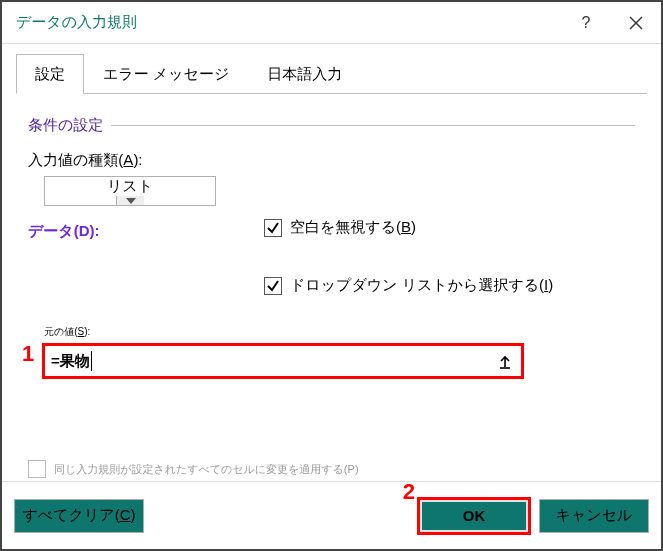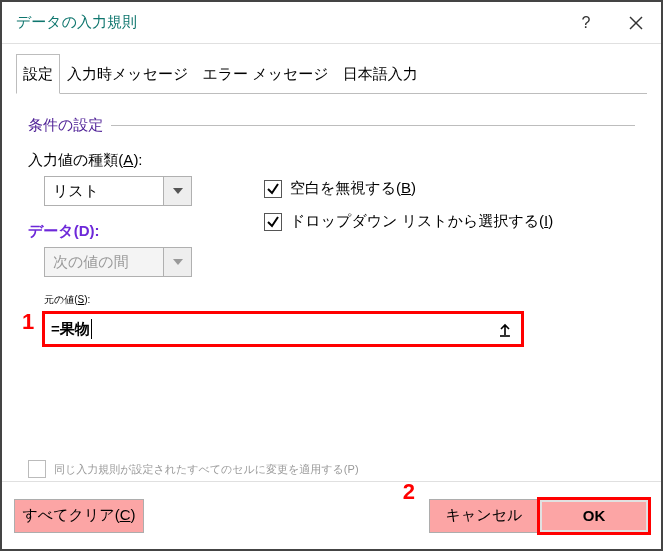--- a/index.html
+++ b/index.html
@@ -5,47 +5,47 @@
   * { box-sizing: border-box; font-family: "Yu Gothic UI", "Meiryo", "MS PGothic", sans-serif; }
   body { margin: 0; background: #fff; }
   .frame { width: 663px; height: 551px; border: 2px solid #444; position: relative; background: #fff; }
   .titlebar { height: 42px; display: flex; align-items: center; border-bottom: 1px solid #e0e0e0; }
   .title { flex: 1; padding-left: 14px; font-size: 15px; color: #0f766e; }
   .titlebtn { width: 50px; height: 42px; display: flex; align-items: center; justify-content: center; font-size: 16px; color: #333; }
   .titlebtn.close svg { stroke: #333; stroke-width: 1.4; }
   .content { position: relative; padding: 10px 14px 0 14px; }
   .tabs { display: flex; height: 40px; position: relative; }
   .tabs::after { content:""; position:absolute; left:0; right:0; bottom:0; height:1px; background:#bdbdbd; }
-  .tab { position:relative; padding: 0 6px; font-size: 15px; display:flex; align-items:center; color:#000; border:1px solid transparent; border-bottom:none; }
+  .tab { position:relative; padding: 0 18px; font-size: 15px; display:flex; align-items:center; color:#000; border:1px solid transparent; border-bottom:none; }
   .tab.active { border:1px solid #bdbdbd; border-bottom:1px solid #fff; background:#fff; z-index:2; }
   .tabpanel { padding: 22px 12px 0 12px; }
   .grouplabel { font-size: 15px; color:#4c1d95; display:flex; align-items:center; }
   .grouplabel .line { flex:1; height:1px; background:#bdbdbd; margin-left:8px; }
   .row { display:flex; }
   .leftcol { width: 210px; }
   .label { font-size:15px; color:#000; margin-top:16px; margin-left:0;}
   .label.disabled { color:#6d28d9;font-weight:bold; }
-  .select { margin-top:6px; margin-left:16px; width:148px; height:30px; border:1px solid #b0b0b0; display:flex; align-items:center; background:#fff; }
+  .select { margin-top:6px; margin-left:16px; width:172px; height:30px; border:1px solid #b0b0b0; display:flex; align-items:center; background:#fff;flex-direction:column; }
   .select.disabled { background:#f4f4f4; color:#9a9a9a; }
   .select .text { flex:1; padding:0 8px; font-size:15px; }
   .select .btn { width:28px; height:100%; border-left:1px solid #b0b0b0; background:#eee; display:flex; align-items:center; justify-content:center; }
   .chev { width:10px; height:6px; }
   .rightcol { padding-top: 44px; padding-left: 26px; }
-  .check { display:flex; align-items:center; font-size:15px; margin-bottom:14px; }
+  .check { display:flex; align-items:center; font-size:15px; margin-bottom:14px;margin-top:39px; }
   .checkbox { width:18px; height:18px; border:1px solid #555; margin-right:8px; display:flex; align-items:center; justify-content:center; }
   .checkbox svg { width:14px; height:14px; }
   .src-label { margin-top:16px; margin-left:16px; font-size:10px; }
   .src-row { position:relative; margin:6px 0 0 16px; }
   .src-input { width:478px; height:32px; border:1px solid #555; display:flex; align-items:center; padding:0 30px 0 6px; font-size:15px; position:relative; }
   .src-input .caret { width:1px; height:20px; background:#000; margin-left:1px; }
   .range-btn { position:absolute; right:5px; top:5px; width:22px; height:22px; display:flex; align-items:center; justify-content:center; }
   .apply-check { display:flex; align-items:center; font-size:11px; color:#9a9a9a; position:absolute; left:26px; top:416px; }
   .apply-check .checkbox { border-color:#bbb; }
   .buttonbar { position:absolute; left:0; right:0; bottom:0; height:68px; border-top:1px solid #e0e0e0; display:flex; align-items:center; padding:0 12px; }
-  .btn-std { height:34px; border:1px solid #adadad; background:#fca5a5; font-size:15px; display:flex; align-items:center; justify-content:center; position:relative; }
+  .btn-std { height:34px; border:1px solid #adadad; background:#0f766e; font-size:15px; display:flex; align-items:center; justify-content:center; position:relative; }
   .btn-clear { width:130px; }
   .spacer { flex:1; }
   .btn-ok { width:110px; border:1px solid #1a5eab; box-shadow: inset 0 0 0 2px #e1e1e1; }
   .btn-cancel { width:110px; margin-left:10px; }
   .annotation { position:absolute; font-size:22px; font-weight:bold; color:#ff0000; z-index:10; font-family: Arial, sans-serif; }
   .highlight-red { outline:3px solid #ff0000; outline-offset:-1px;font-weight:bold; }
   u.acc { text-decoration: underline; }
 </style>
 </head>
 <body>
@@ -62,23 +62,20 @@
         </svg>
     </div>
   </div>
 
   <div class="content">
     <div class="tabs">
       <div class="tab active">
           <span>設定</span>
         </div>
       <div class="tab">
-          <span>入力時メッセージ</span>
-        </div>
-      <div class="tab">
           <span>エラー メッセージ</span>
         </div>
       <div class="tab">
           <span>日本語入力</span>
         </div>
     </div>
 
     <div class="tabpanel">
       <div class="grouplabel">
         <span>条件の設定</span>
@@ -90,28 +87,20 @@
           <div class="label"><span>入力値の種類(</span><u class="acc">A</u><span>):</span></div>
           <div class="select">
             <div class="text">リスト</div>
             <div class="btn">
               <svg class="chev" viewBox="0 0 10 6">
                   <path d="M0 0 L5 6 L10 0" fill="#555"></path>
                 </svg>
             </div>
           </div>
           <div class="label disabled"><span>データ(</span><span>D</span><span>):</span></div>
-          <div class="select disabled">
-            <div class="text">次の値の間</div>
-            <div class="btn">
-              <svg class="chev" viewBox="0 0 10 6">
-                  <path d="M0 0 L5 6 L10 0" fill="#999"></path>
-                </svg>
-            </div>
-          </div>
         </div>
         <div class="rightcol">
           <div class="check">
             <div class="checkbox">
               <svg viewBox="0 0 14 14">
                   <path d="M2 7 L6 11 L12 2" stroke="#000" stroke-width="2" fill="none"></path>
                 </svg>
             </div>
             <span><span>空白を無視する(</span><u class="acc">B</u><span>)</span></span>
           </div>
@@ -148,21 +137,21 @@
       <span><span>同じ入力規則が設定されたすべてのセルに変更を適用する(</span><span>P</span><span>)</span></span>
     </div>
   </div>
 
   <div class="buttonbar">
     <div class="btn-std btn-clear">
       <span><span>すべてクリア(</span><u class="acc">C</u><span>)</span></span>
     </div>
     <div class="spacer"></div>
     <div class="annotation" style="position:relative; left:-4px; top:-24px;">2</div>
+    <div class="btn-std btn-ok highlight-red">
+        <span>OK</span>
+      </div>
     <div class="btn-std btn-cancel">
         <span>キャンセル</span>
-      </div>
-    <div class="btn-std btn-ok highlight-red">
-        <span>OK</span>
       </div>
   </div>
 
 </div>
 
 </body></html>

